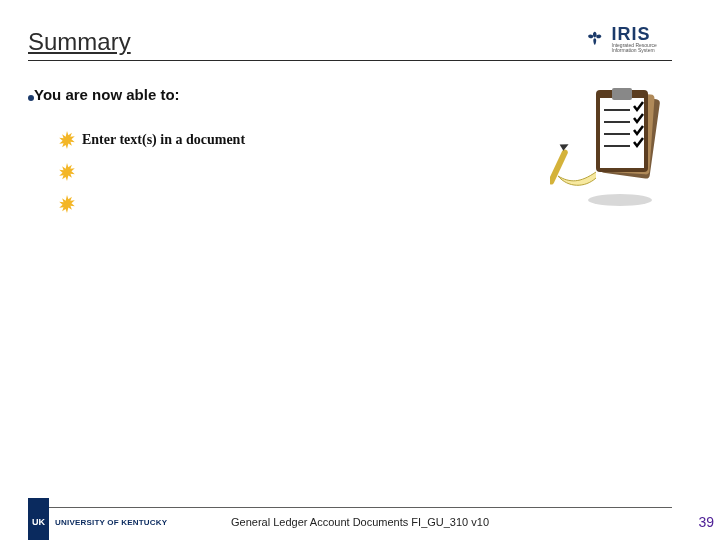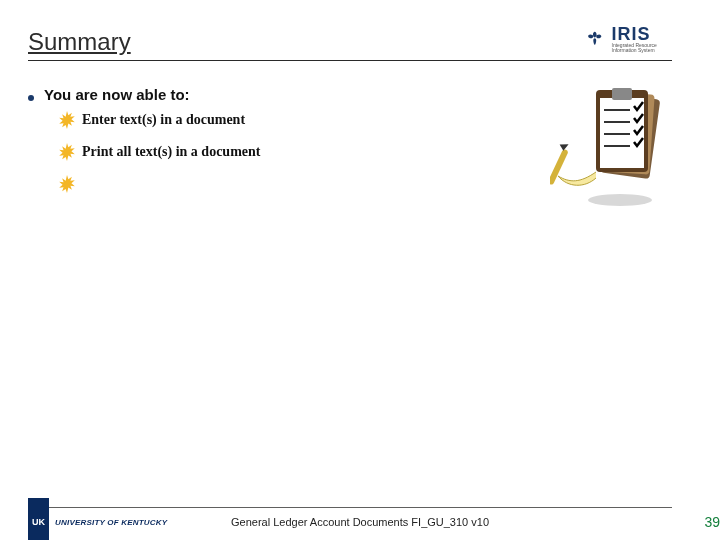--- a/index.html
+++ b/index.html
@@ -7,34 +7,34 @@
   .slide { position: relative; width: 720px; height: 540px; }
   .header-row { position: absolute; top: 28px; left: 28px; right: 32px; height: 44px; }
   .title { color: #2c2c2c; font-size: 24px; text-decoration: underline; font-weight: 400; }
   .title-rule { position: absolute; left: 28px; right: 48px; top: 60px; border: 0; border-top: 1px solid #2a2a2a; }
   .iris-logo { position: absolute; right: 48px; top: 18px; width: 86px; height: 42px; display: flex; align-items: center; gap: 8px; }
   .iris-logo .flower { width: 26px; height: 26px; color: #1b3a6a; }
   .iris-logo .text-block { display: flex; flex-direction: column; line-height: 1; }
   .iris-logo .brand { font-size: 18px; font-weight: 700; letter-spacing: 1px; color: #1b3a6a; }
   .iris-logo .sub { font-size: 5px; color: #555; }
   .content { position: absolute; top: 86px; left: 28px; right: 48px; }
-  .top-bullet { display: flex; align-items: center; gap: 10px; margin-bottom: 8px; }
+  .top-bullet { display: flex; align-items: center; margin-bottom: 28px; }
   .top-bullet .dot { width: 6px; height: 6px; background: #1b3a6a; border-radius: 50%; margin-top: 6px; flex: 0 0 6px; }
   .lead-text { font-size: 15px; font-weight: 700; color: #111; }
   .sub-list { margin-left: 30px; }
   .sub-item { display: flex; align-items: center; gap: 6px; margin-bottom: 14px; }
   .starburst { width: 18px; height: 18px; color: #f3b627; flex: 0 0 18px; }
   .sub-text { font-size: 14px; font-weight: 700; color: #111; font-family: Liberation Serif, serif; }
   .clip-art { position: absolute; right: 60px; top: 88px; width: 110px; height: 120px; }
   .footer-line { position: absolute; left: 28px; right: 48px; bottom: 32px; border: 0; border-top: 1px solid #60605f; }
   .uk-logo { position: absolute; left: 28px; bottom: 10px; width: 150px; height: 16px; display: flex; align-items: center; gap: 6px; font-size: 8px; font-weight: 700; }
   .uk-logo .uk-badge { background: #0a2a5e; color: #fff; padding: 19px 4px; font-size: 9px; }
-  .uk-logo .uk-text { color: #0a2a5e; letter-spacing: 0.2px; font-style: italic; }
+  .uk-logo .uk-text { color: #0a2a5e; letter-spacing: 0.2px; }
   .footer-center { position: absolute; left: 0; right: 0; bottom: 12px; text-align: center; font-size: 11px; color: #222; }
-  .page-num { position: absolute; right: 0; bottom: 10px; font-size: 14px; color: #15803d; }
+  .page-num { position: absolute; right: 6px; bottom: 10px; font-size: 14px; color: #4c1d95; }
 </style>
 </head>
 <body>
 
 <div class="slide">
 
   <div class="header-row">
     <div class="title">Summary</div>
   </div>
   <hr class="title-rule">
@@ -58,21 +58,20 @@
       <div class="sub-item">
         <svg class="starburst" viewBox="0 0 24 24">
             <path fill="currentColor" d="M12 0l1.8 5.5 4.7-3.3-1.9 5.5 5.8-.6-4.5 3.9 4.5 3.9-5.8-.6 1.9 5.5-4.7-3.3L12 24l-1.8-5.5-4.7 3.3 1.9-5.5-5.8.6 4.5-3.9L1.6 9.1l5.8.6L5.5 4.2l4.7 3.3z"></path>
           </svg>
         <span class="sub-text">Enter text(s) in a document</span>
       </div>
       <div class="sub-item">
         <svg class="starburst" viewBox="0 0 24 24">
             <path fill="currentColor" d="M12 0l1.8 5.5 4.7-3.3-1.9 5.5 5.8-.6-4.5 3.9 4.5 3.9-5.8-.6 1.9 5.5-4.7-3.3L12 24l-1.8-5.5-4.7 3.3 1.9-5.5-5.8.6 4.5-3.9L1.6 9.1l5.8.6L5.5 4.2l4.7 3.3z"></path>
           </svg>
-        <span class="sub-text">Print all text(s) in a document</span>
       </div>
       <div class="sub-item">
         <svg class="starburst" viewBox="0 0 24 24">
             <path fill="currentColor" d="M12 0l1.8 5.5 4.7-3.3-1.9 5.5 5.8-.6-4.5 3.9 4.5 3.9-5.8-.6 1.9 5.5-4.7-3.3L12 24l-1.8-5.5-4.7 3.3 1.9-5.5-5.8.6 4.5-3.9L1.6 9.1l5.8.6L5.5 4.2l4.7 3.3z"></path>
           </svg>
       </div>
     </div>
   </div>
 
   <div class="clip-art">

